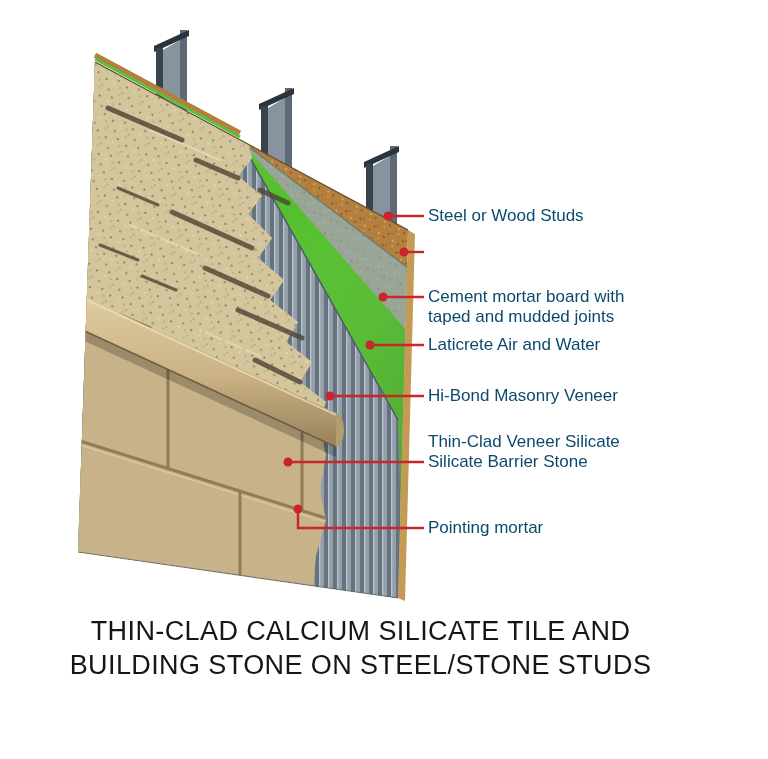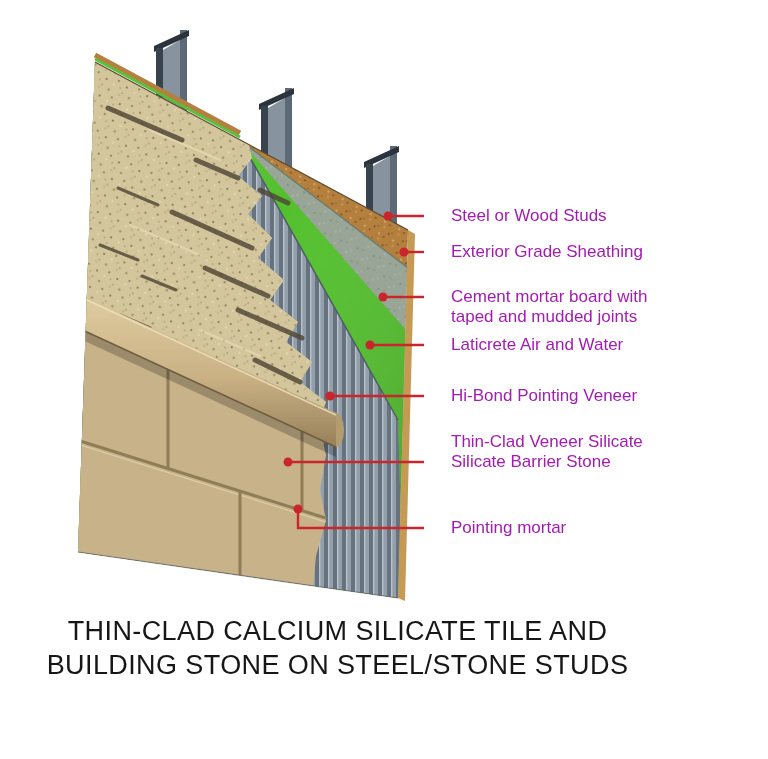--- a/index.html
+++ b/index.html
@@ -1,22 +1,22 @@
 <!DOCTYPE html>
 <html><head>
 <meta charset="utf-8">
 <style>
   html,body{margin:0;padding:0;background:#ffffff;}
   .page{position:relative;width:768px;height:759px;background:#ffffff;overflow:hidden;
         font-family:"Liberation Sans","DejaVu Sans",sans-serif;}
   .diagram-svg{position:absolute;left:0;top:0;}
-  .callout{position:absolute;left:451px;width:280px;color:#a21caf;font-size:17px;line-height:20px;}
+  .callout{position:absolute;left:428px;width:280px;color:#0c4a6e;font-size:17px;line-height:20px;}
   .callout div{white-space:nowrap;}
   .title-block{position:absolute;left:0;top:614px;width:675px;text-align:center;
-               color:#161616;font-size:27px;line-height:34px;letter-spacing:0.4px;}
+               color:#161616;font-size:27px;line-height:34px;letter-spacing:0.4px;padding-left:23px;}
 </style>
 </head>
 <body>
 
 <div class="page">
 
   <svg class="diagram-svg" width="768" height="759" viewBox="0 0 768 759">
     <defs>
       <clipPath id="panelClip">
         <polygon points="95,62 408,230 398,598 78,552"></polygon>
@@ -161,32 +161,29 @@
       <circle cx="370" cy="345" r="4.5" fill="#c9252c"></circle>
       <circle cx="330" cy="396" r="4.5" fill="#c9252c"></circle>
       <circle cx="288" cy="462" r="4.5" fill="#c9252c"></circle>
       <circle cx="298" cy="509" r="4.5" fill="#c9252c"></circle>
     </g>
   </svg>
 
   <div class="callout" style="top:206px">
     <div>Steel or Wood Studs</div>
   </div>
-  <div class="callout" style="top:242px">
-    <div>Exterior Grade Sheathing</div>
-  </div>
   <div class="callout" style="top:287px">
     <div>Cement mortar board with</div>
     <div>taped and mudded joints</div>
   </div>
   <div class="callout" style="top:335px">
     <div>Laticrete Air and Water</div>
   </div>
   <div class="callout" style="top:386px">
-    <div>Hi-Bond Pointing Veneer</div>
+    <div>Hi-Bond Masonry Veneer</div>
   </div>
   <div class="callout" style="top:432px">
     <div>Thin-Clad Veneer Silicate</div>
     <div>Silicate Barrier Stone</div>
   </div>
   <div class="callout" style="top:518px">
     <div>Pointing mortar</div>
   </div>
 
   <div class="title-block">

